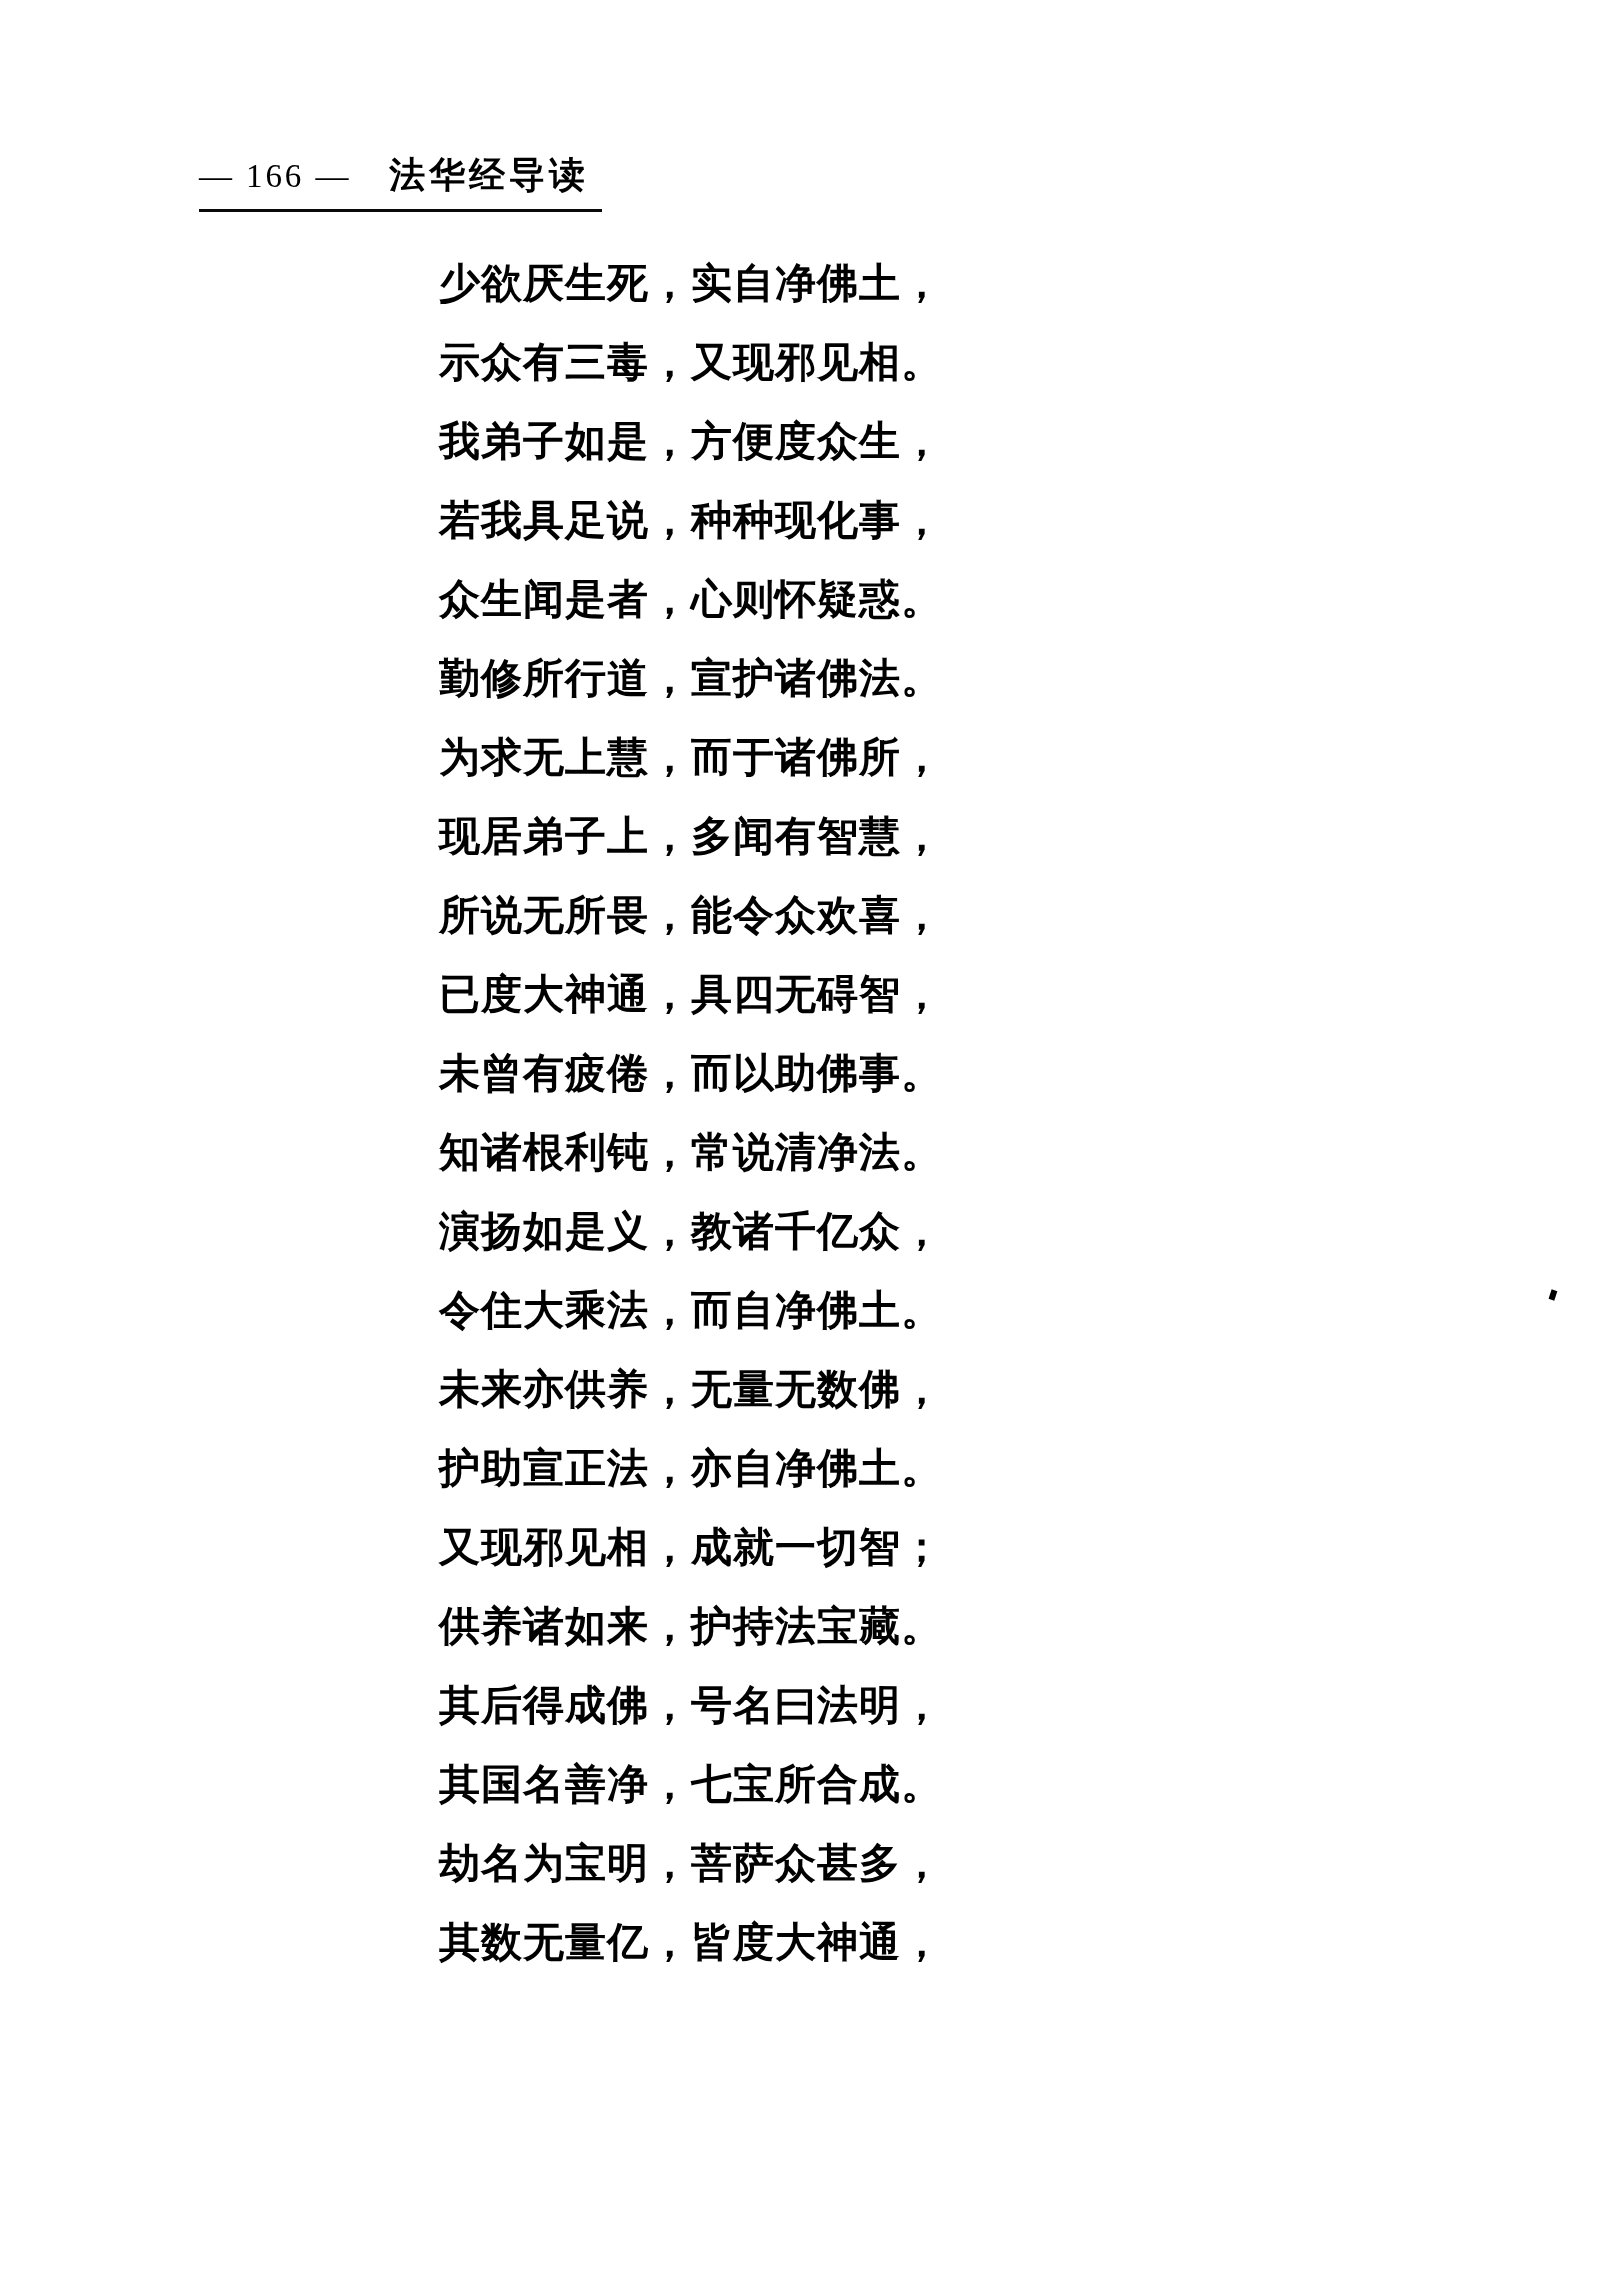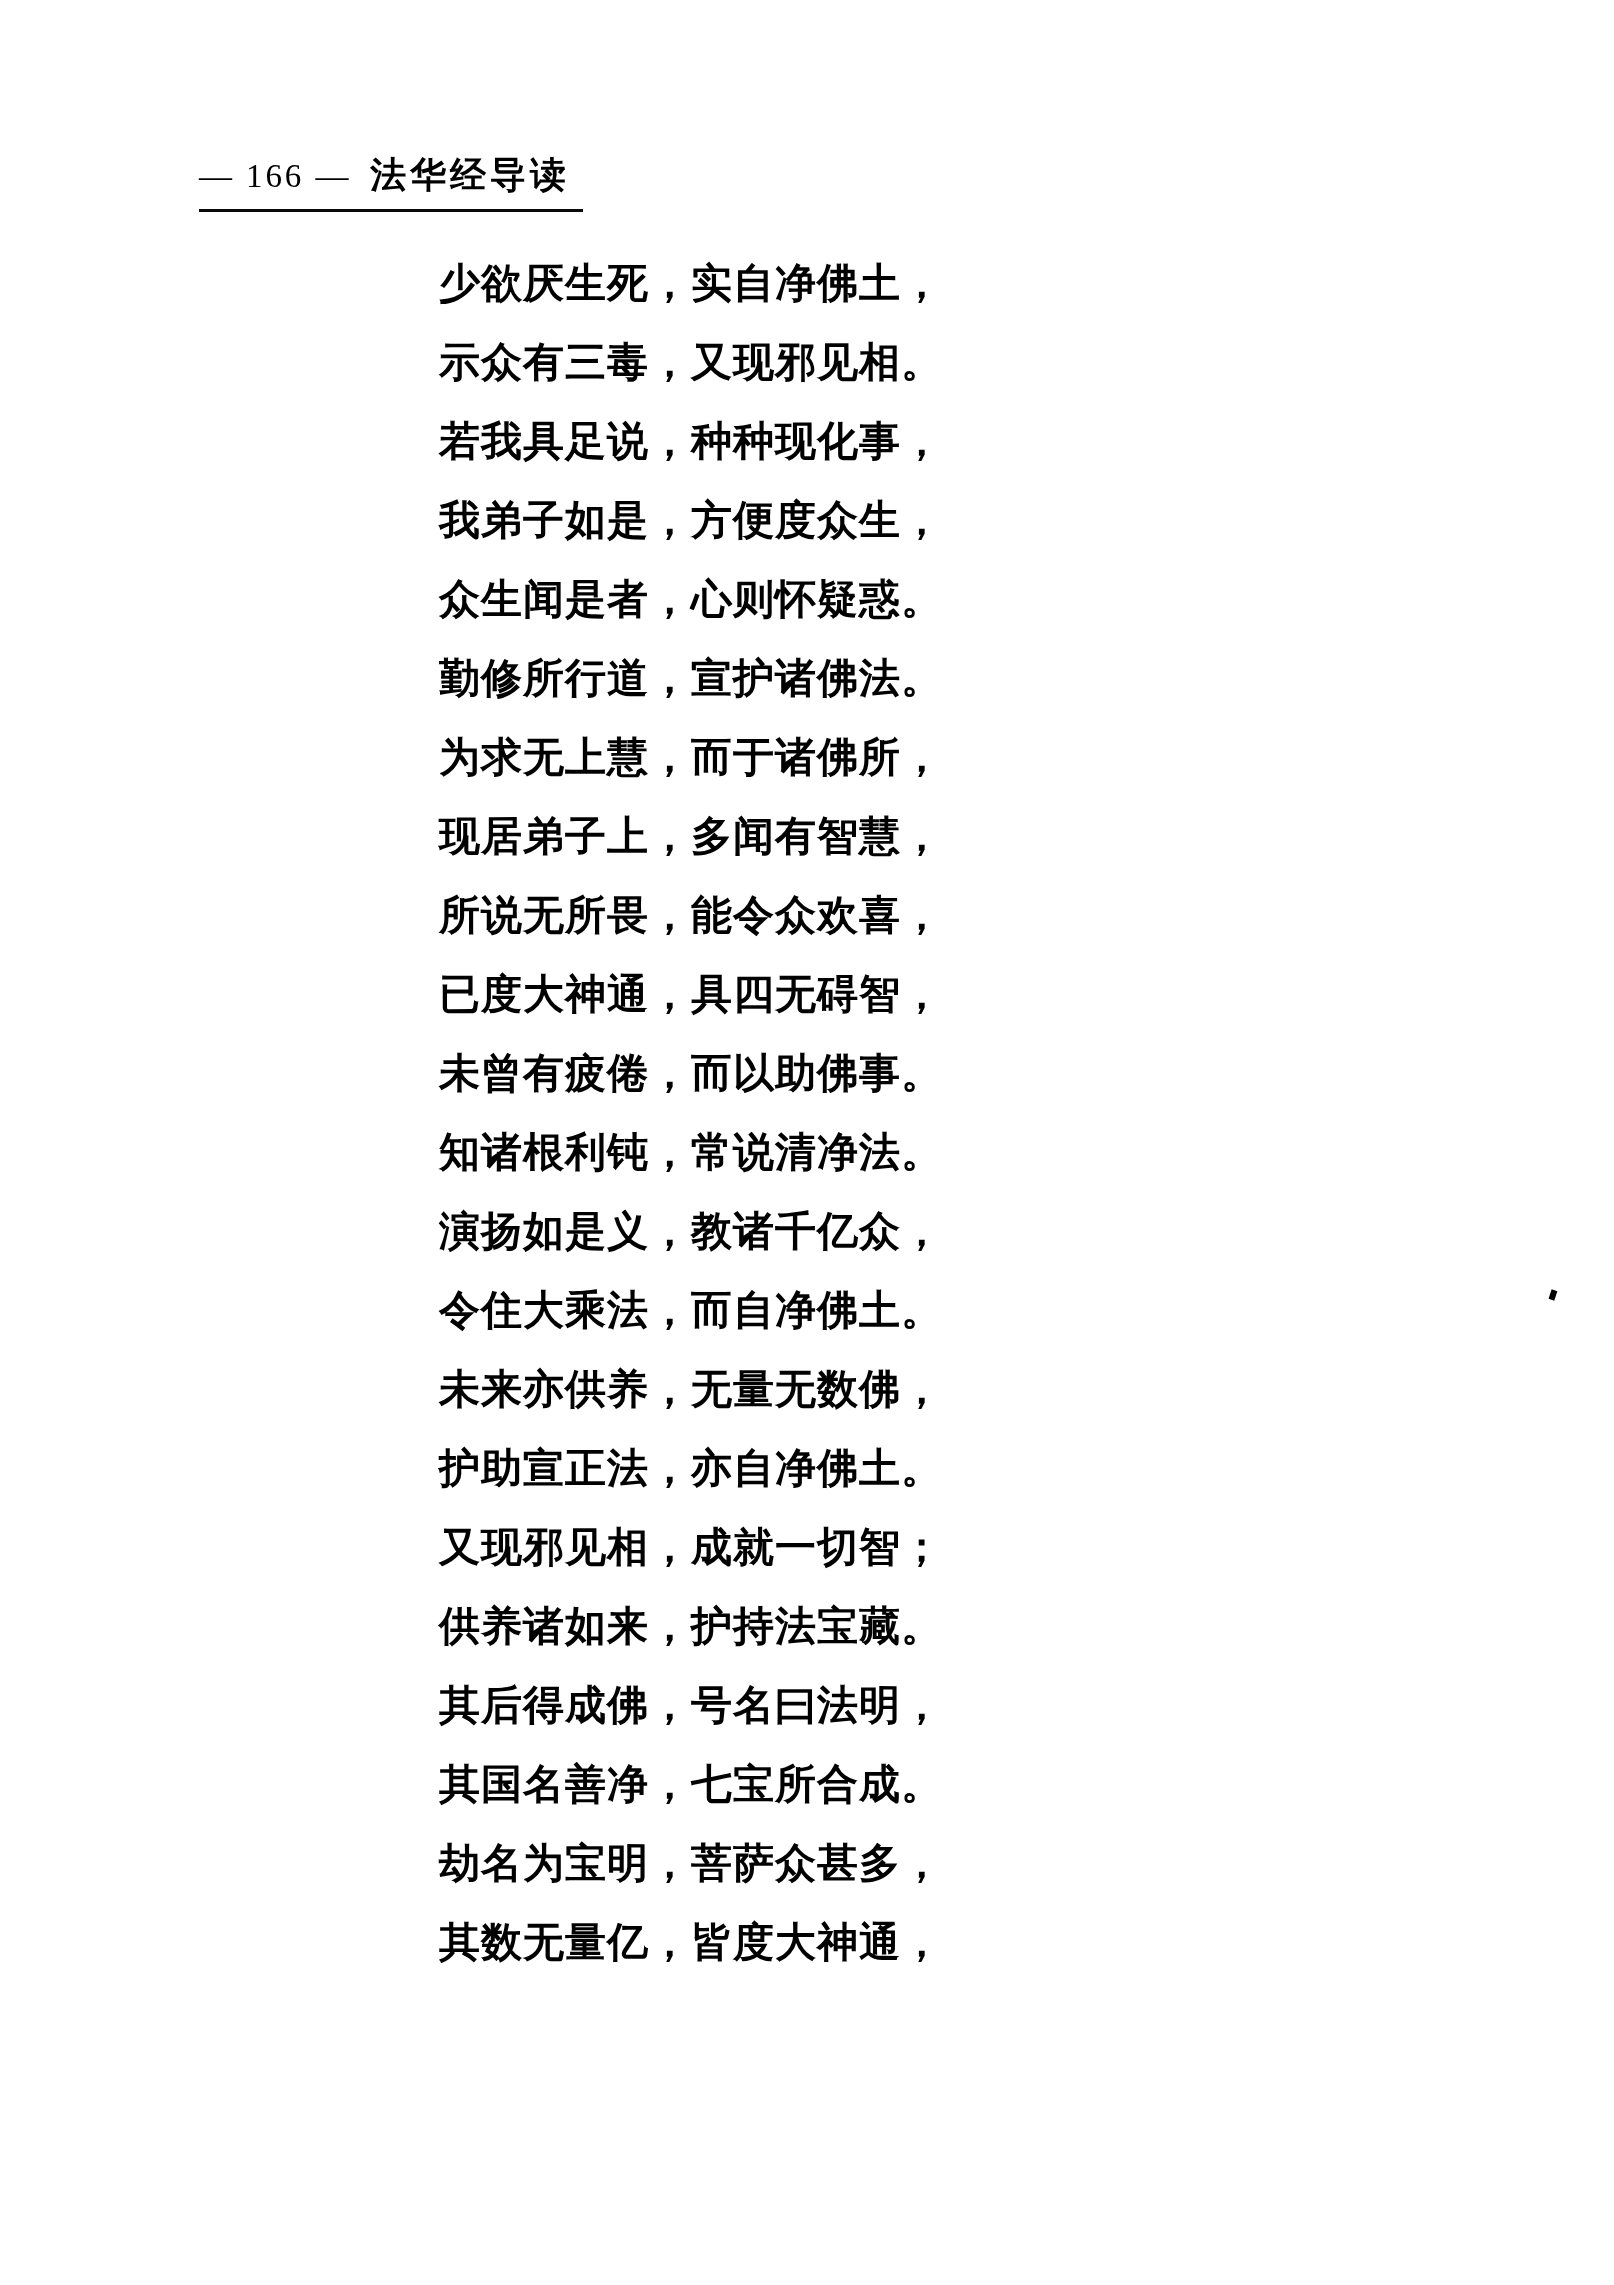--- a/index.html
+++ b/index.html
@@ -15,21 +15,21 @@
     overflow: hidden;
     font-family: "Liberation Sans", sans-serif;
     color: #000000;
   }
   .running-header {
     position: absolute;
     left: 199px;
     top: 151px;
     display: flex;
     align-items: baseline;
-    gap: 19px;
+    gap: 38px;
     border-bottom: 3.9px solid #0a0a0a;
     padding-bottom: 8.7px;
     padding-right: 13.6px;
     white-space: nowrap;
   }
   .page-number {
     font-family: "Liberation Serif", serif;
     font-size: 33px;
     font-weight: normal;
     letter-spacing: 2.9px;
@@ -68,22 +68,22 @@
 <div class="page">
 
   <div class="running-header">
     <span class="page-number">— 166 —</span>
     <span class="book-title">法华经导读</span>
   </div>
 
   <div class="verse-block">
     <div class="verse-line">少欲厌生死，实自净佛土，</div>
     <div class="verse-line">示众有三毒，又现邪见相。</div>
+    <div class="verse-line">我弟子如是，方便度众生，</div>
     <div class="verse-line">若我具足说，种种现化事，</div>
-    <div class="verse-line">我弟子如是，方便度众生，</div>
     <div class="verse-line">众生闻是者，心则怀疑惑。</div>
     <div class="verse-line">勤修所行道，宣护诸佛法。</div>
     <div class="verse-line">为求无上慧，而于诸佛所，</div>
     <div class="verse-line">现居弟子上，多闻有智慧，</div>
     <div class="verse-line">所说无所畏，能令众欢喜，</div>
     <div class="verse-line">已度大神通，具四无碍智，</div>
     <div class="verse-line">未曾有疲倦，而以助佛事。</div>
     <div class="verse-line">知诸根利钝，常说清净法。</div>
     <div class="verse-line">演扬如是义，教诸千亿众，</div>
     <div class="verse-line">令住大乘法，而自净佛土。</div>

